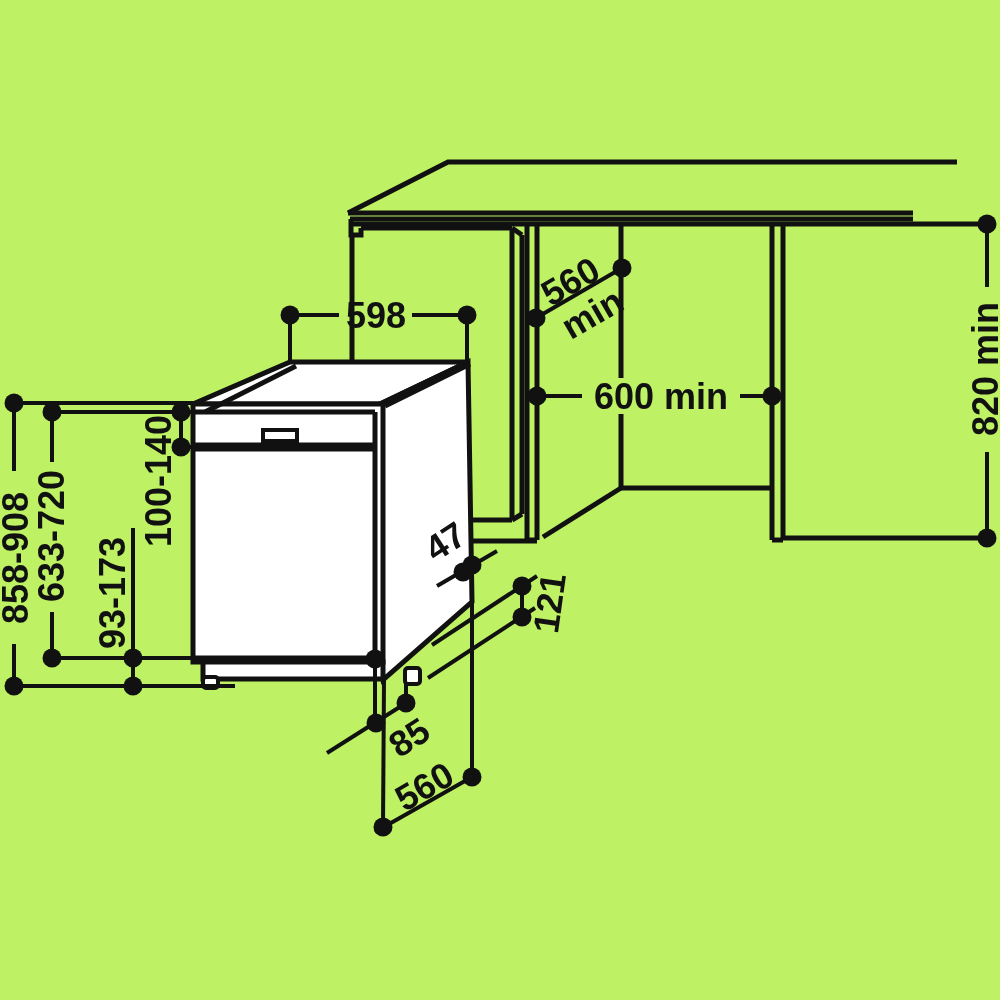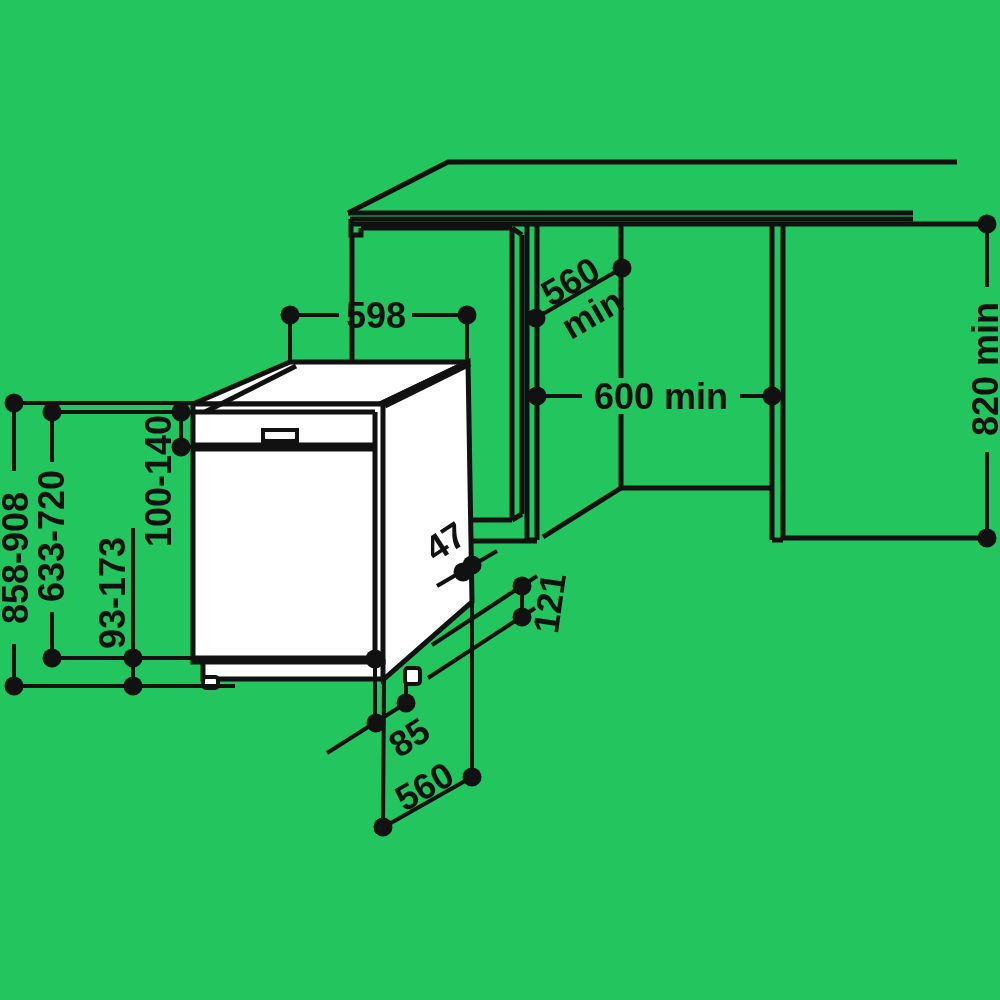--- a/index.html
+++ b/index.html
@@ -1,16 +1,16 @@
 <!DOCTYPE html>
 <html><head>
 <meta charset="utf-8">
 <style>
   html,body{margin:0;padding:0;background:#fff;}
-  #stage{position:relative;width:1000px;height:1000px;background:#22c55e;overflow:hidden;
+  #stage{position:relative;width:1000px;height:1000px;background:#bef264;overflow:hidden;
          font-family:"Liberation Sans",sans-serif;}
   svg{display:block;}
   .struct{stroke:#111;stroke-width:5;fill:none;stroke-linejoin:miter;stroke-linecap:butt;}
   .structfill{stroke:#111;stroke-width:5;fill:#fff;stroke-linejoin:miter;}
   .dim{stroke:#111;stroke-width:4;fill:none;stroke-linecap:butt;}
   .dot{fill:#111;stroke:none;}
   .lbl{font-family:"Liberation Sans",sans-serif;font-weight:bold;font-size:36px;
        fill:#111;text-anchor:middle;}
 </style>
 </head>

